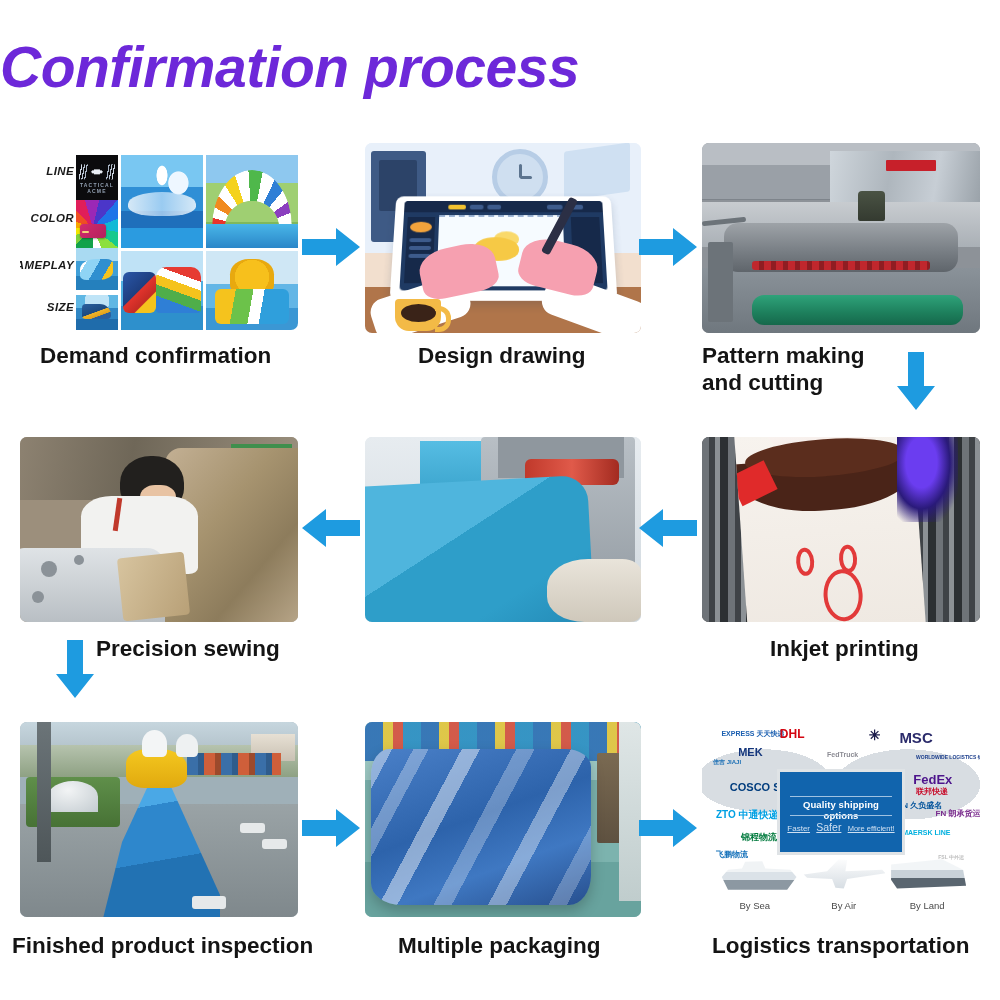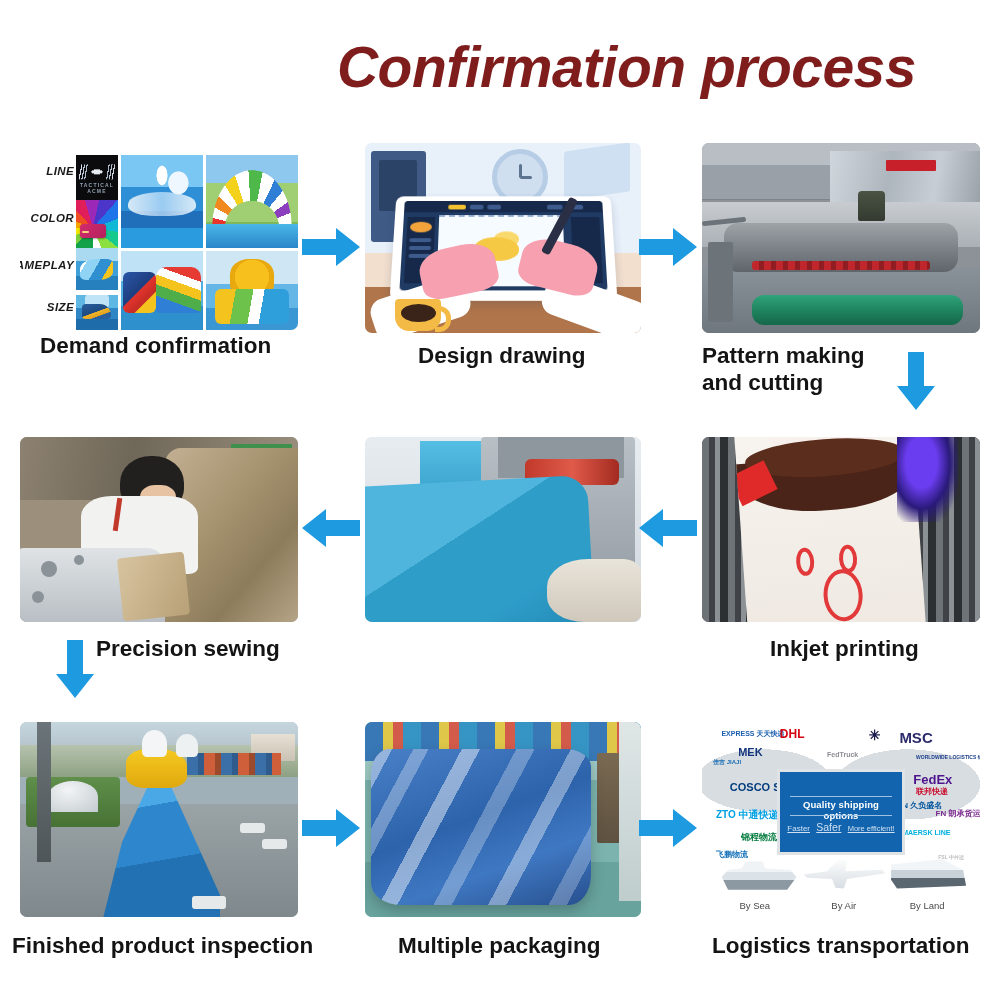--- a/index.html
+++ b/index.html
@@ -8,23 +8,23 @@
     width: 1000px; height: 1000px;
     background: #ffffff;
     font-family: "Liberation Sans", sans-serif;
     overflow: hidden;
   }
   #page { position: relative; width: 1000px; height: 1000px; background: #fff; }
 
   
   .title {
     position: absolute; left: 0; top: 34px; width: 916px;
-    text-align: right;
+    text-align: left;
     font-size: 57px; font-weight: bold; font-style: italic;
-    color: #7f1d1d;
+    color: #6d28d9;
     letter-spacing: -0.5px;
     font-family: "Liberation Sans", sans-serif;
   }
 
   
   .panel {
     position: absolute;
     border-radius: 7px;
     overflow: hidden;
     background: #eef1f4;
@@ -447,21 +447,21 @@
     <div class="cell inf-pirate" style="left:56px; top:152px; width:42px; height:35px;"></div>
 
     <div class="cell inf-blue" style="left:101px; top:12px; width:82px; height:93px;"></div>
     <div class="cell inf-rainbow" style="left:186px; top:12px; width:92px; height:93px;">
       <span class="rbow"></span>
       <span class="rbow-pool"></span>
     </div>
     <div class="cell inf-multi" style="left:101px; top:108px; width:82px; height:79px;"></div>
     <div class="cell inf-tiger" style="left:186px; top:108px; width:92px; height:79px;"></div>
   </div>
-  <div class="caption" style="left:40px; top:332px; width:280px;">Demand confirmation</div>
+  <div class="caption" style="left:40px; top:342px; width:280px;">Demand confirmation</div>
 
   <div class="arrow arrow-right" style="left:302px; top:227px;">
     <svg viewBox="0 0 58 40" width="58" height="40" aria-hidden="true">
       <polygon points="0,12 34,12 34,1 58,20 34,39 34,28 0,28" fill="#1E9BE0"></polygon>
     </svg>
   </div>
 
   <div class="panel p2" style="left:365px; top:143px; width:276px; height:190px;">
     <div class="bgwall"></div>
     <div class="mon-left">

